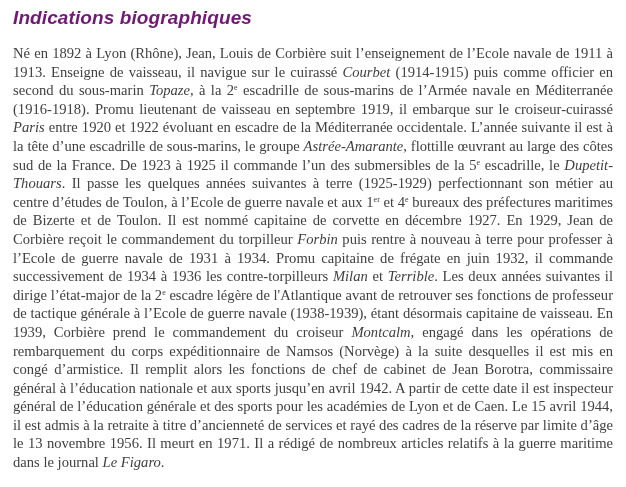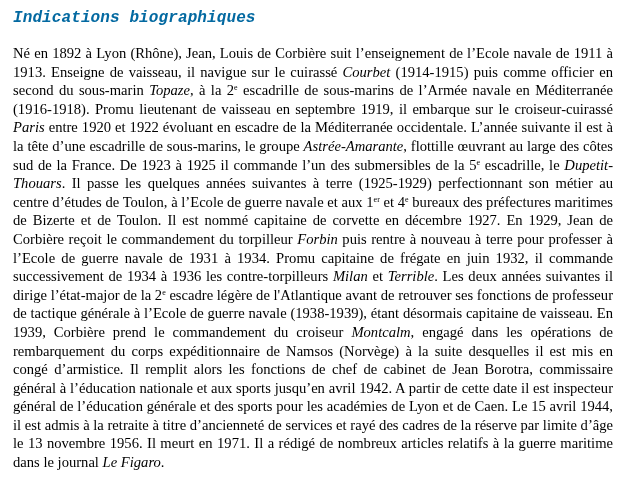--- a/index.html
+++ b/index.html
@@ -13,34 +13,34 @@
     overflow: hidden;
     position: relative;
   }
   .page {
     position: absolute;
     left: 13px;
     top: 0;
     width: 600px;
   }
   .heading {
-    font-family: Liberation Mono, monospace;
+    font-family: Liberation Sans, sans-serif;
     font-weight: bold;
     font-style: italic;
-    font-size: 16px;
+    font-size: 19px;
     line-height: 24px;
-    color: #0369a1;
+    color: #701a75;
     margin: 6px 0 0 0;
     letter-spacing: 0.1px;
   }
   .body-text {
     font-family: "Liberation Serif", serif;
     font-size: 14.6px;
     line-height: 18.6px;
-    color: #000000;
+    color: #404040;
     text-align: justify;
     margin: 14px 0 0 0;
     hyphens: none;
   }
   .body-text i {
     font-style: italic;
   }
   .body-text sup {
     font-size: 8px;
     line-height: 0;

